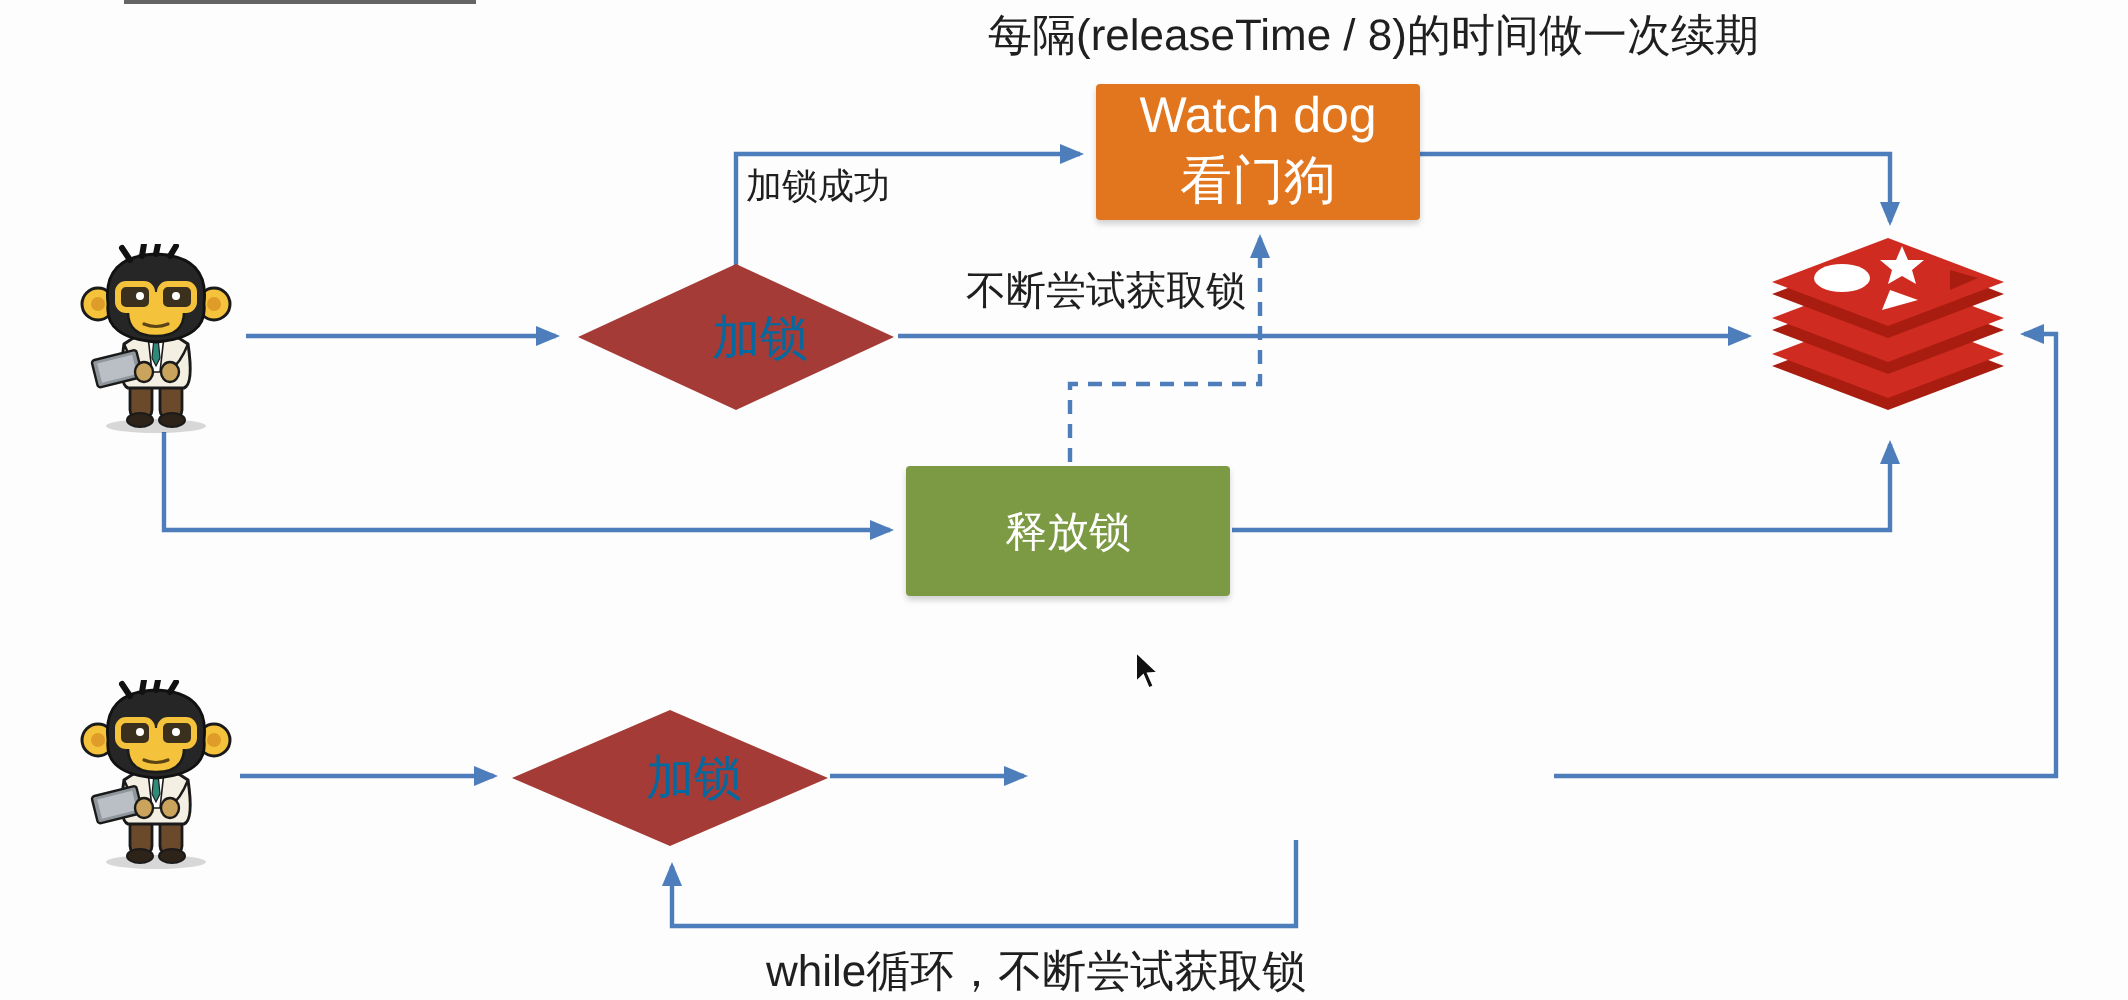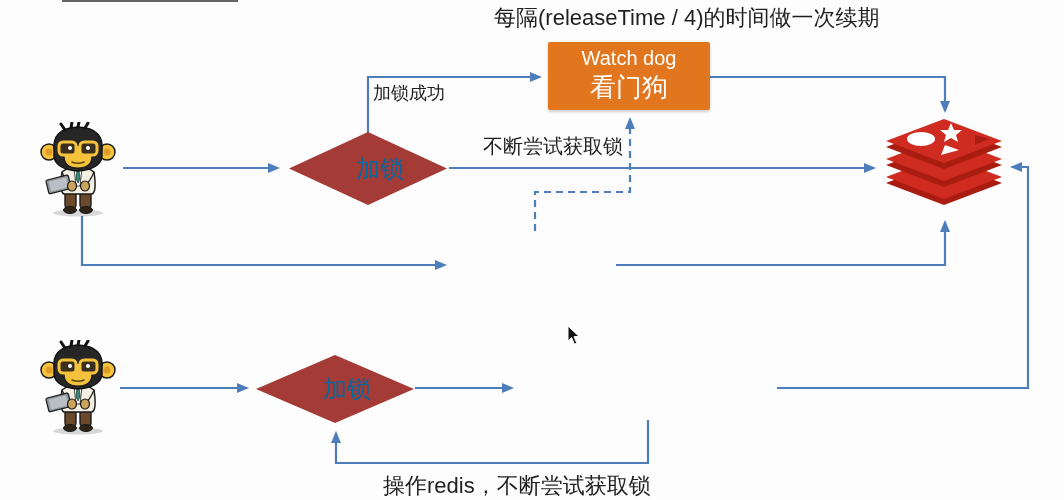--- a/index.html
+++ b/index.html
@@ -12,21 +12,21 @@
   .lbl-renewal{left:494px;top:4px;font-size:22px;}
   .lbl-lock-success{left:373px;top:46px;font-size:18px;margin-top:36px;}
   .lbl-operate-redis{left:483px;top:134px;font-size:20px;}
   .lbl-while-loop{left:383px;top:472px;font-size:22px;}
   .node{
     position:absolute;display:flex;flex-direction:column;align-items:center;
     justify-content:center;color:#fff;text-align:center;border-radius:2px;
     box-shadow:0 2px 3px rgba(0,0,0,.18);
   }
   .node-watchdog{left:548px;top:42px;width:162px;height:68px;background:#e2761e;}
-  .node-watchdog .l1{font-size:20px;}
+  .node-watchdog .l1{font-size:25px;}
   .node-watchdog .l2{font-size:26px;}
   .node-release{left:453px;top:233px;width:162px;height:65px;background:#7c9a44;font-size:21px;}
   .diamond{position:absolute;}
   .diamond svg{position:absolute;left:0;top:0;width:100%;height:100%;}
   .diamond polygon{fill:#a43b36;}
   .dlabel{
     position:absolute;left:12px;top:0;width:100%;height:100%;display:flex;
     align-items:center;justify-content:center;color:#0369a1;font-size:24px;white-space:nowrap;
   }
   .d-lock-top{left:289px;top:132px;width:158px;height:73px;}
@@ -56,30 +56,33 @@
     <path class="wire" d="M710,77 H945 V111" marker-end="url(#arr)"></path>
     <path class="wire" d="M82,216 V265 H445" marker-end="url(#arr)"></path>
     <path class="wire" d="M616,265 H945 V222" marker-end="url(#arr)"></path>
     <path class="wire dashed" d="M535,231 V192 H630 V119" marker-end="url(#arr)"></path>
     <path class="wire" d="M120,388 H247" marker-end="url(#arr)"></path>
     <path class="wire" d="M415,388 H512" marker-end="url(#arr)"></path>
     <path class="wire" d="M777,388 H1028 V167 H1012" marker-end="url(#arr)"></path>
     <path class="wire" d="M648,420 V463 H336 V433" marker-end="url(#arr)"></path>
   </svg>
 
-  <div class="label lbl-renewal">每隔(releaseTime / 4)的时间做一次续期</div>
+  <div class="label lbl-renewal">每隔(releaseTime / 8)的时间做一次续期</div>
   <div class="label lbl-lock-success">加锁成功</div>
   <div class="label lbl-operate-redis">不断尝试获取锁</div>
-  <div class="label lbl-while-loop">操作redis，不断尝试获取锁</div>
+  <div class="label lbl-while-loop">while循环，不断尝试获取锁</div>
 
   <div class="node node-watchdog">
     <span class="l1">Watch dog</span>
     <span class="l2">看门狗</span>
   </div>
 
+  <div class="node node-release">
+    <span>释放锁</span>
+  </div>
 
   <div class="diamond d-lock-top">
     <svg viewBox="0 0 100 100" preserveAspectRatio="none">
         <polygon points="50,0 100,50 50,100 0,50"></polygon>
       </svg>
     <span class="dlabel">加锁</span>
   </div>
   <div class="diamond d-lock-bottom">
     <svg viewBox="0 0 100 100" preserveAspectRatio="none">
         <polygon points="50,0 100,50 50,100 0,50"></polygon>

